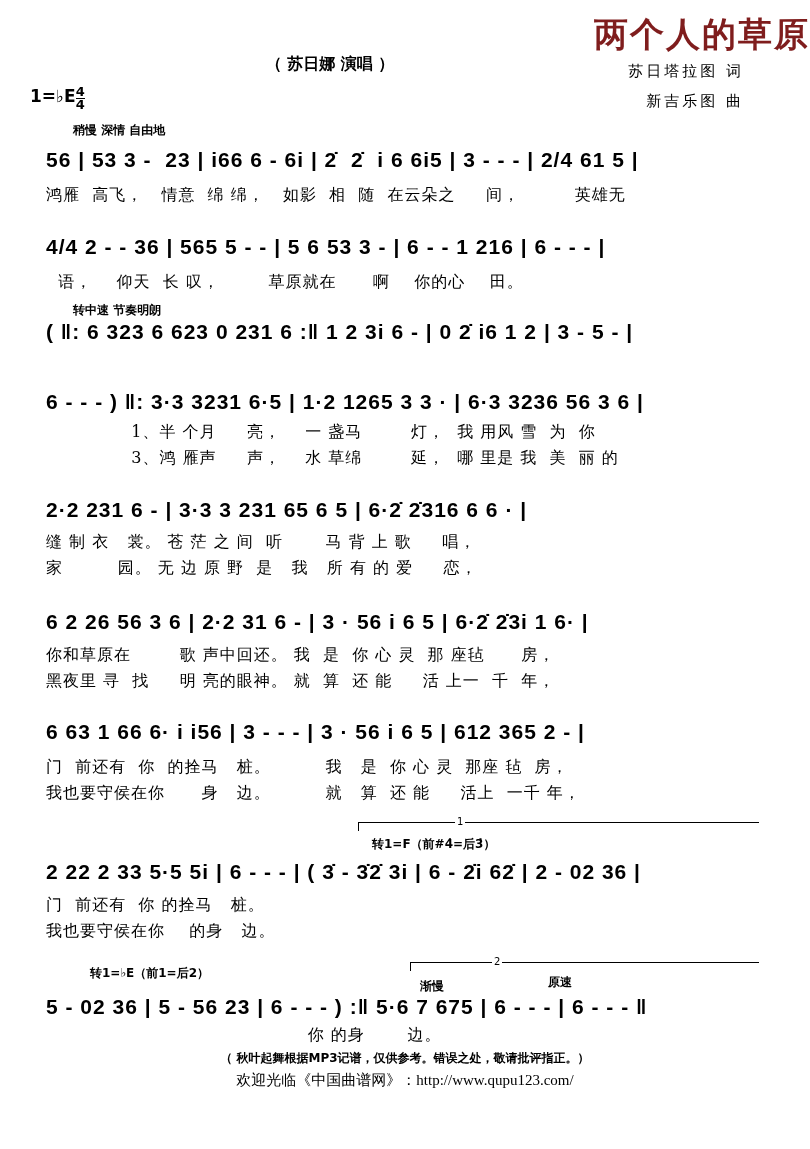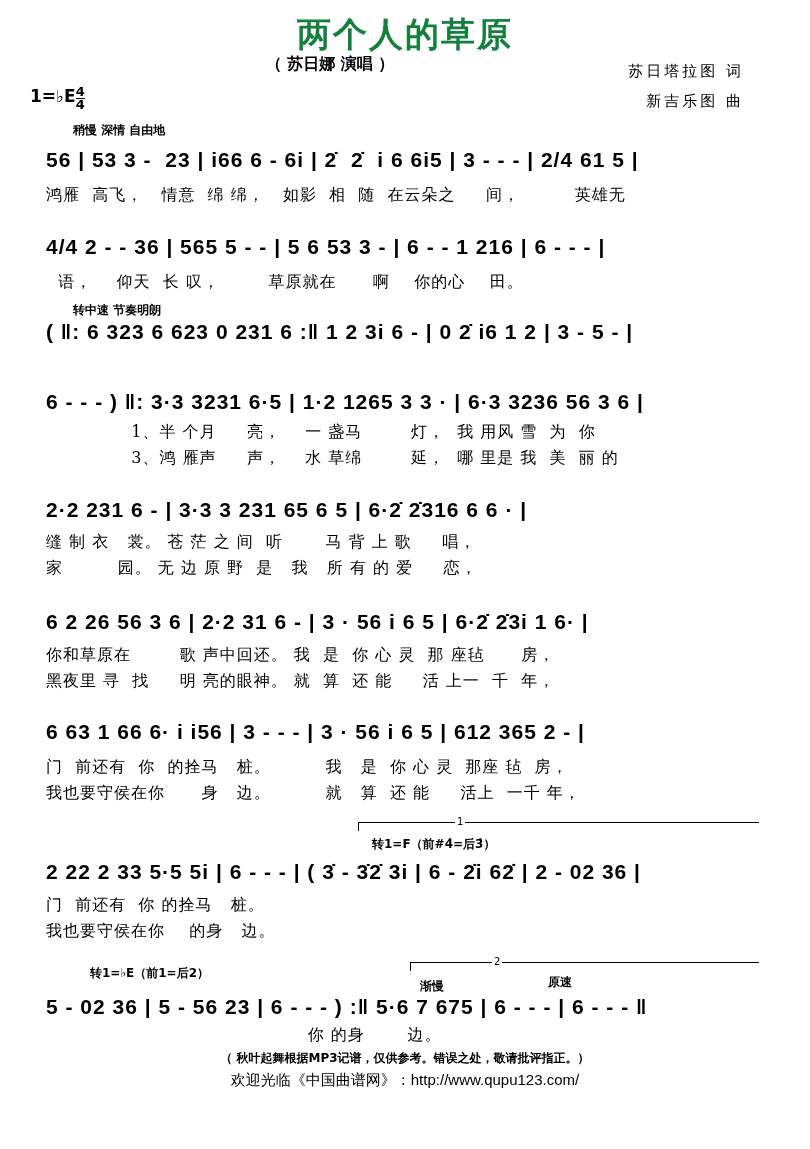--- a/index.html
+++ b/index.html
@@ -1,30 +1,30 @@
 <!DOCTYPE html>
 <html><head>
 <meta charset="utf-8">
 <style>
   html, body { margin:0; padding:0; background:#ffffff; }
   body { width:810px; height:1149px; position:relative; overflow:hidden; font-family:"DejaVu Sans", sans-serif; color:#000; }
-  .title { position:absolute; left:0; width:810px; top:12px; text-align:center; font-size:34px; font-weight:bold; color:#15803d; letter-spacing:2px; }
+  .title { position:absolute; left:0; width:810px; top:12px; text-align:right; font-size:34px; font-weight:bold; color:#7f1d1d; letter-spacing:2px; }
   .singer { position:absolute; left:0; width:660px; top:54px; text-align:center; font-size:16px; font-weight:bold; }
   .credit { position:absolute; right:66px; font-size:15px; letter-spacing:3px; }
   .key { position:absolute; left:30px; top:86px; font-size:17px; font-weight:bold; display:flex; align-items:flex-start; gap:0; }
   .frac { display:inline-flex; flex-direction:column; align-items:center; font-size:13px; line-height:12px; }
   .frac span:first-child { border-bottom:1px solid #000; }
   .tempo { position:absolute; font-size:12px; font-weight:bold;margin-left:27px; }
   .line { position:absolute; left:46px; right:52px; font-family:"Liberation Sans", sans-serif; font-weight:bold; font-size:21px; white-space:pre; letter-spacing:1px; }
   .lyric { position:absolute; left:46px; font-family:"DejaVu Serif", serif; font-size:16px; white-space:pre; letter-spacing:1px; }
   .note-ann { position:absolute; font-size:12px; font-weight:bold; }
   .bracket { position:absolute; border-top:1px solid #000; border-left:1px solid #000; height:8px; }
   .bracket-label { position:absolute; font-size:10px; background:#fff; padding:0 2px; }
   .footer1 { position:absolute; left:0; width:810px; top:1050px; text-align:center; font-size:12px; font-weight:bold; }
-  .footer2 { position:absolute; left:0; width:810px; top:1071px; text-align:center; font-size:15px; font-family:Liberation Sans, sans-serif; }
+  .footer2 { position:absolute; left:0; width:810px; top:1071px; text-align:center; font-size:15px; font-family:Liberation Serif, serif; }
   .watermark { position:absolute; right:12px; top:1112px; font-size:22px; color:#222; font-family:"Liberation Sans", sans-serif;margin-top:48px; }
 </style>
 </head>
 <body>
 
 <div class="title">两个人的草原</div>
 <div class="singer">（ 苏日娜 演唱 ）</div>
 <div class="credit" style="top:62px">苏日塔拉图  词</div>
 <div class="credit" style="top:92px">新吉乐图  曲</div>
 

